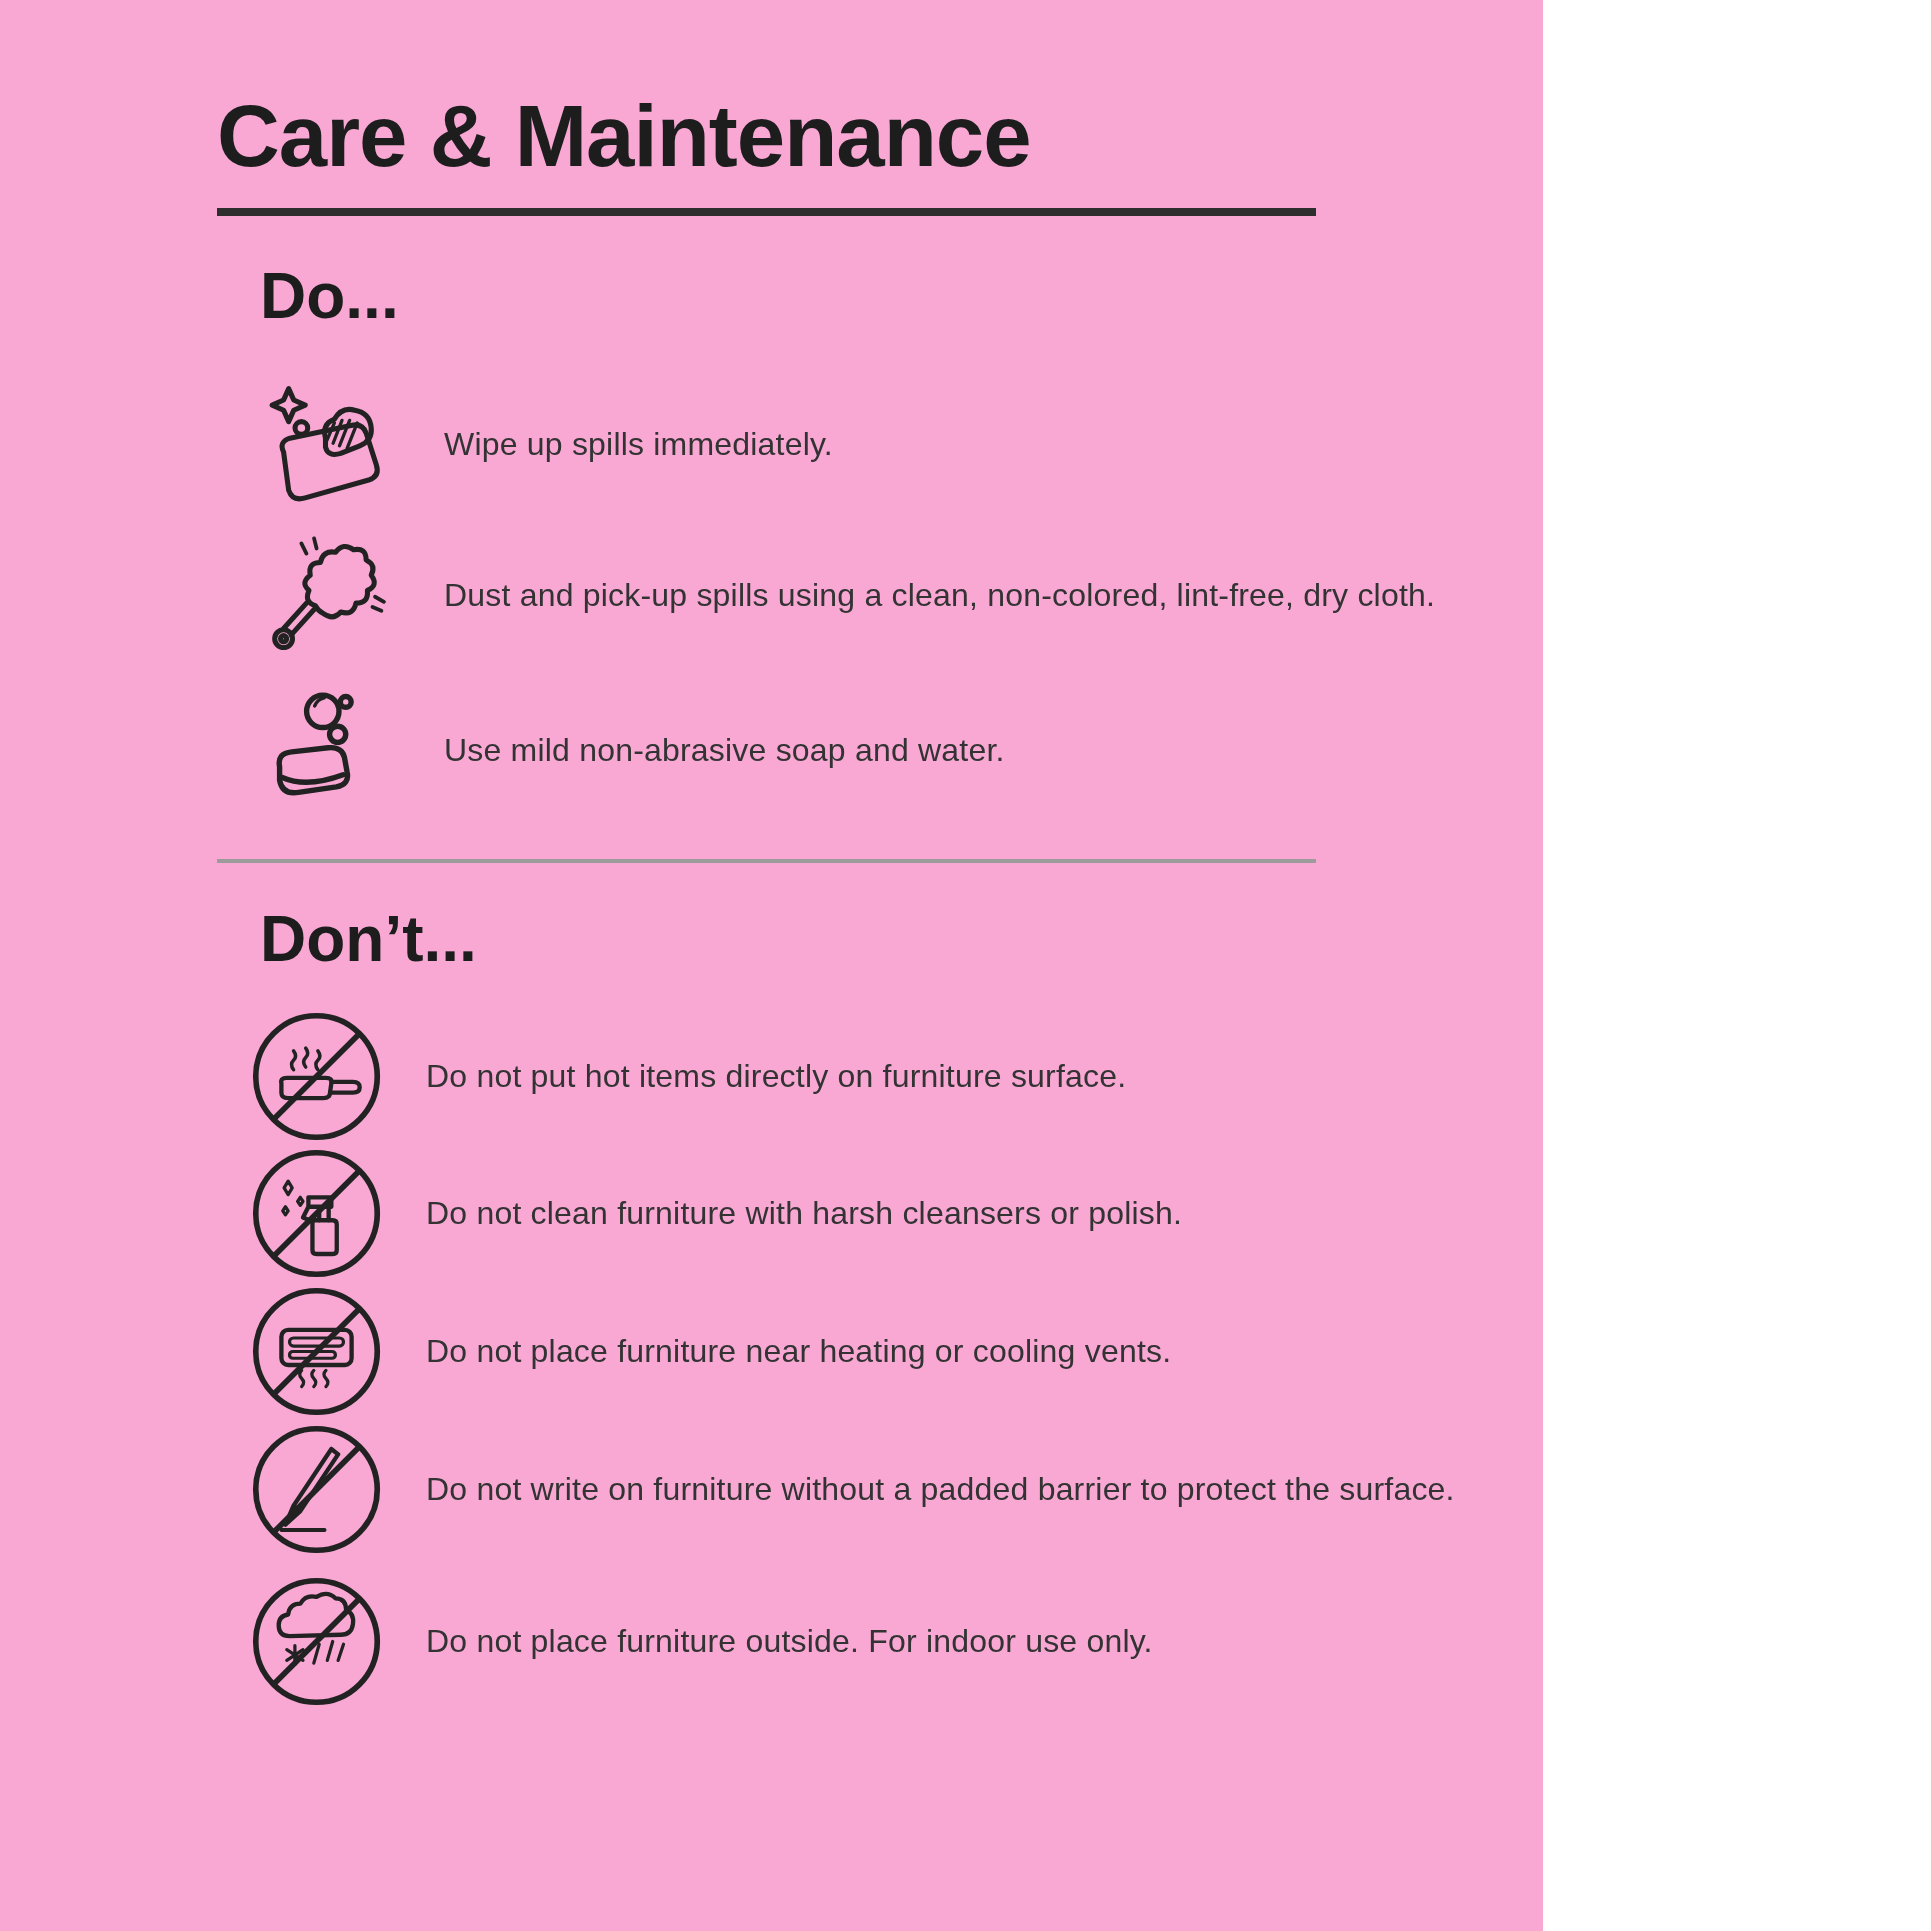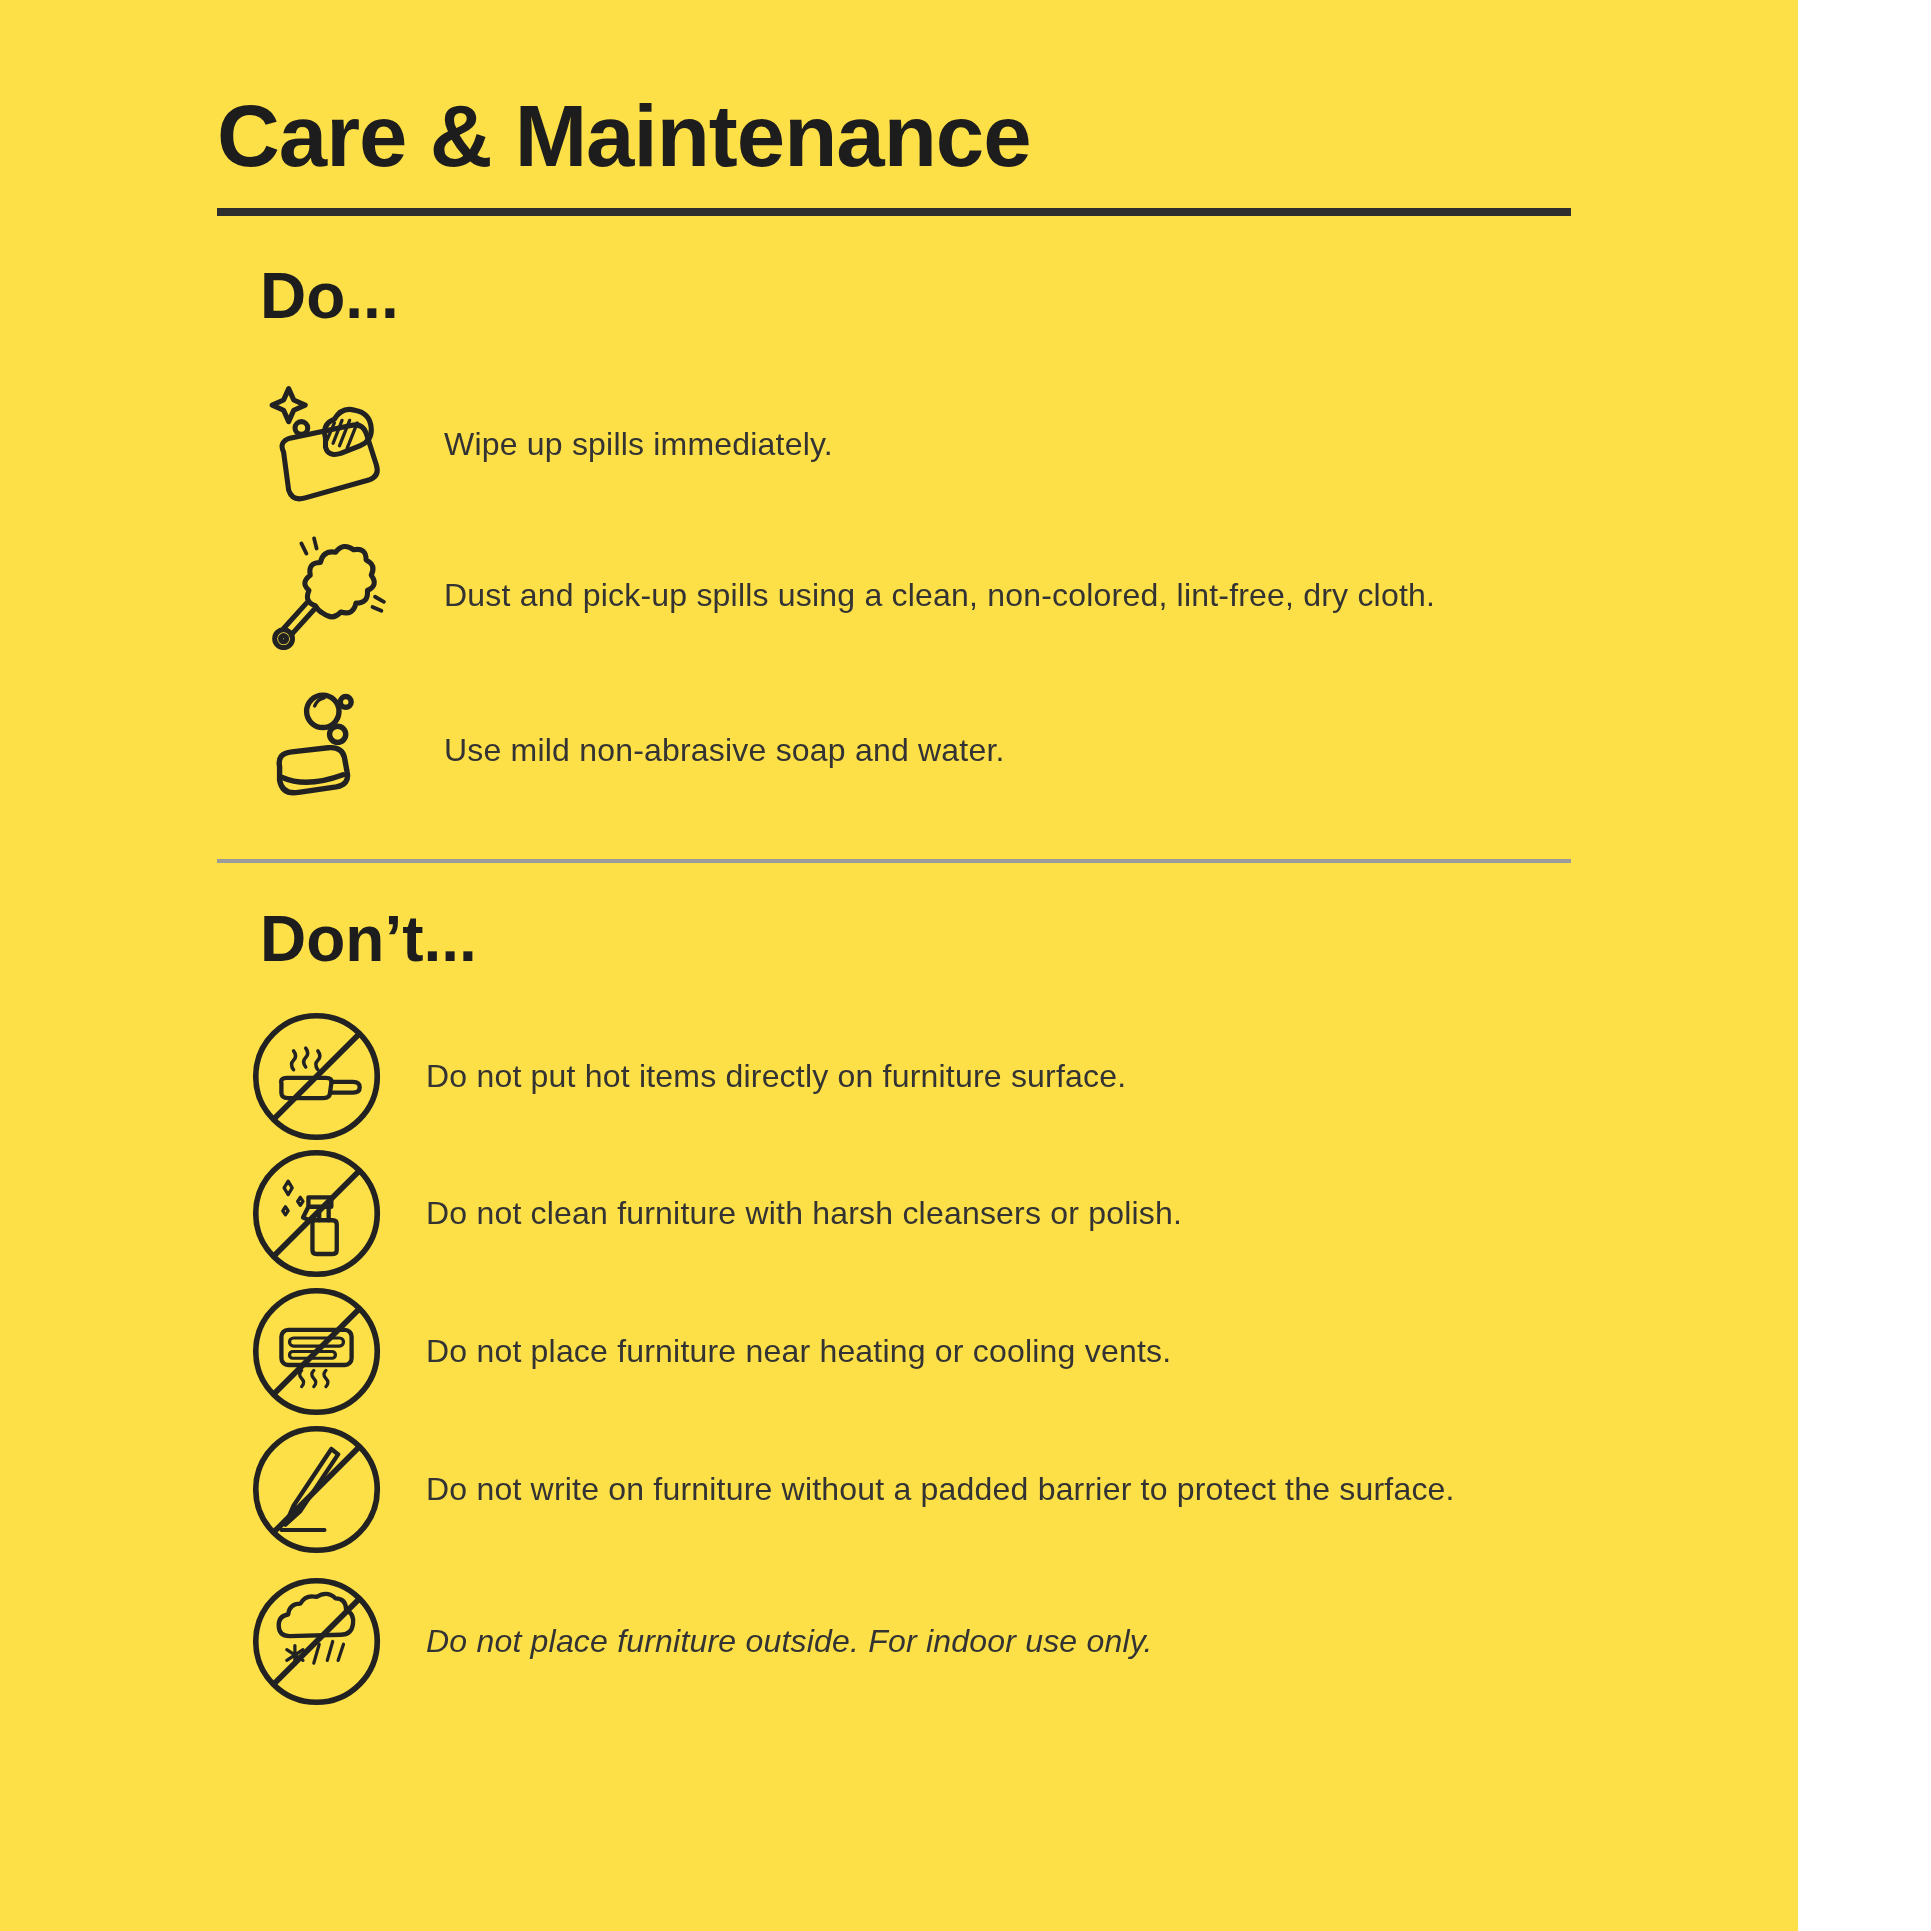--- a/index.html
+++ b/index.html
@@ -4,23 +4,23 @@
 <style>
   :root{
     --rule-dark:#2e2e2e;
     --rule-light:#9b9b9b;
     --ink:#222222;
     --text:#333333;
   }
   html,body{margin:0;padding:0;background:#ffffff;}
   .page{
     position:relative;
-    width:1798px;height:1931px;
+    width:1543px;height:1931px;
     box-sizing:border-box;
-    background:#fde047;
+    background:#f9a8d4;
     padding:0 227px 0 217px;
     overflow:hidden;
     font-family:"Liberation Sans", sans-serif;
     color:var(--text);
   }
   .doc-title{
     margin:92px 0 0 0;
     font-size:87px;
     line-height:1;
     font-weight:bold;
@@ -41,21 +41,21 @@
   .do-row{margin-left:37px;gap:12px;}
   .do-row .icon-box{width:143px;height:127px;flex:0 0 auto;margin-right:35px;color:var(--ink);}
   .do-row.r1{margin-top:53px;}
   .do-row.r2{margin-top:24px;}
   .do-row.r3{margin-top:24px;}
   .do-row.r3 .icon-box{height:135px;}
   .dont-row{margin-left:32px;}
   .dont-row .icon-box{width:135px;height:135px;flex:0 0 auto;margin-right:42px;color:var(--ink);}
   .dont-row.r1{margin-top:38px;}
   .dont-row.r2,.dont-row.r3,.dont-row.r4,.dont-row.r5{margin-top:2.9px;}
-  .dont-row.r6{margin-top:16.4px;font-style:italic;}
+  .dont-row.r6{margin-top:16.4px;}
   .item-text{
     font-size:32px;
     color:var(--text);
     white-space:nowrap;
     letter-spacing:0.2px;
   }
   .icon-box svg{width:100%;height:100%;display:block;}
   .icon-box svg *{
     fill:none;
     stroke:currentColor;

